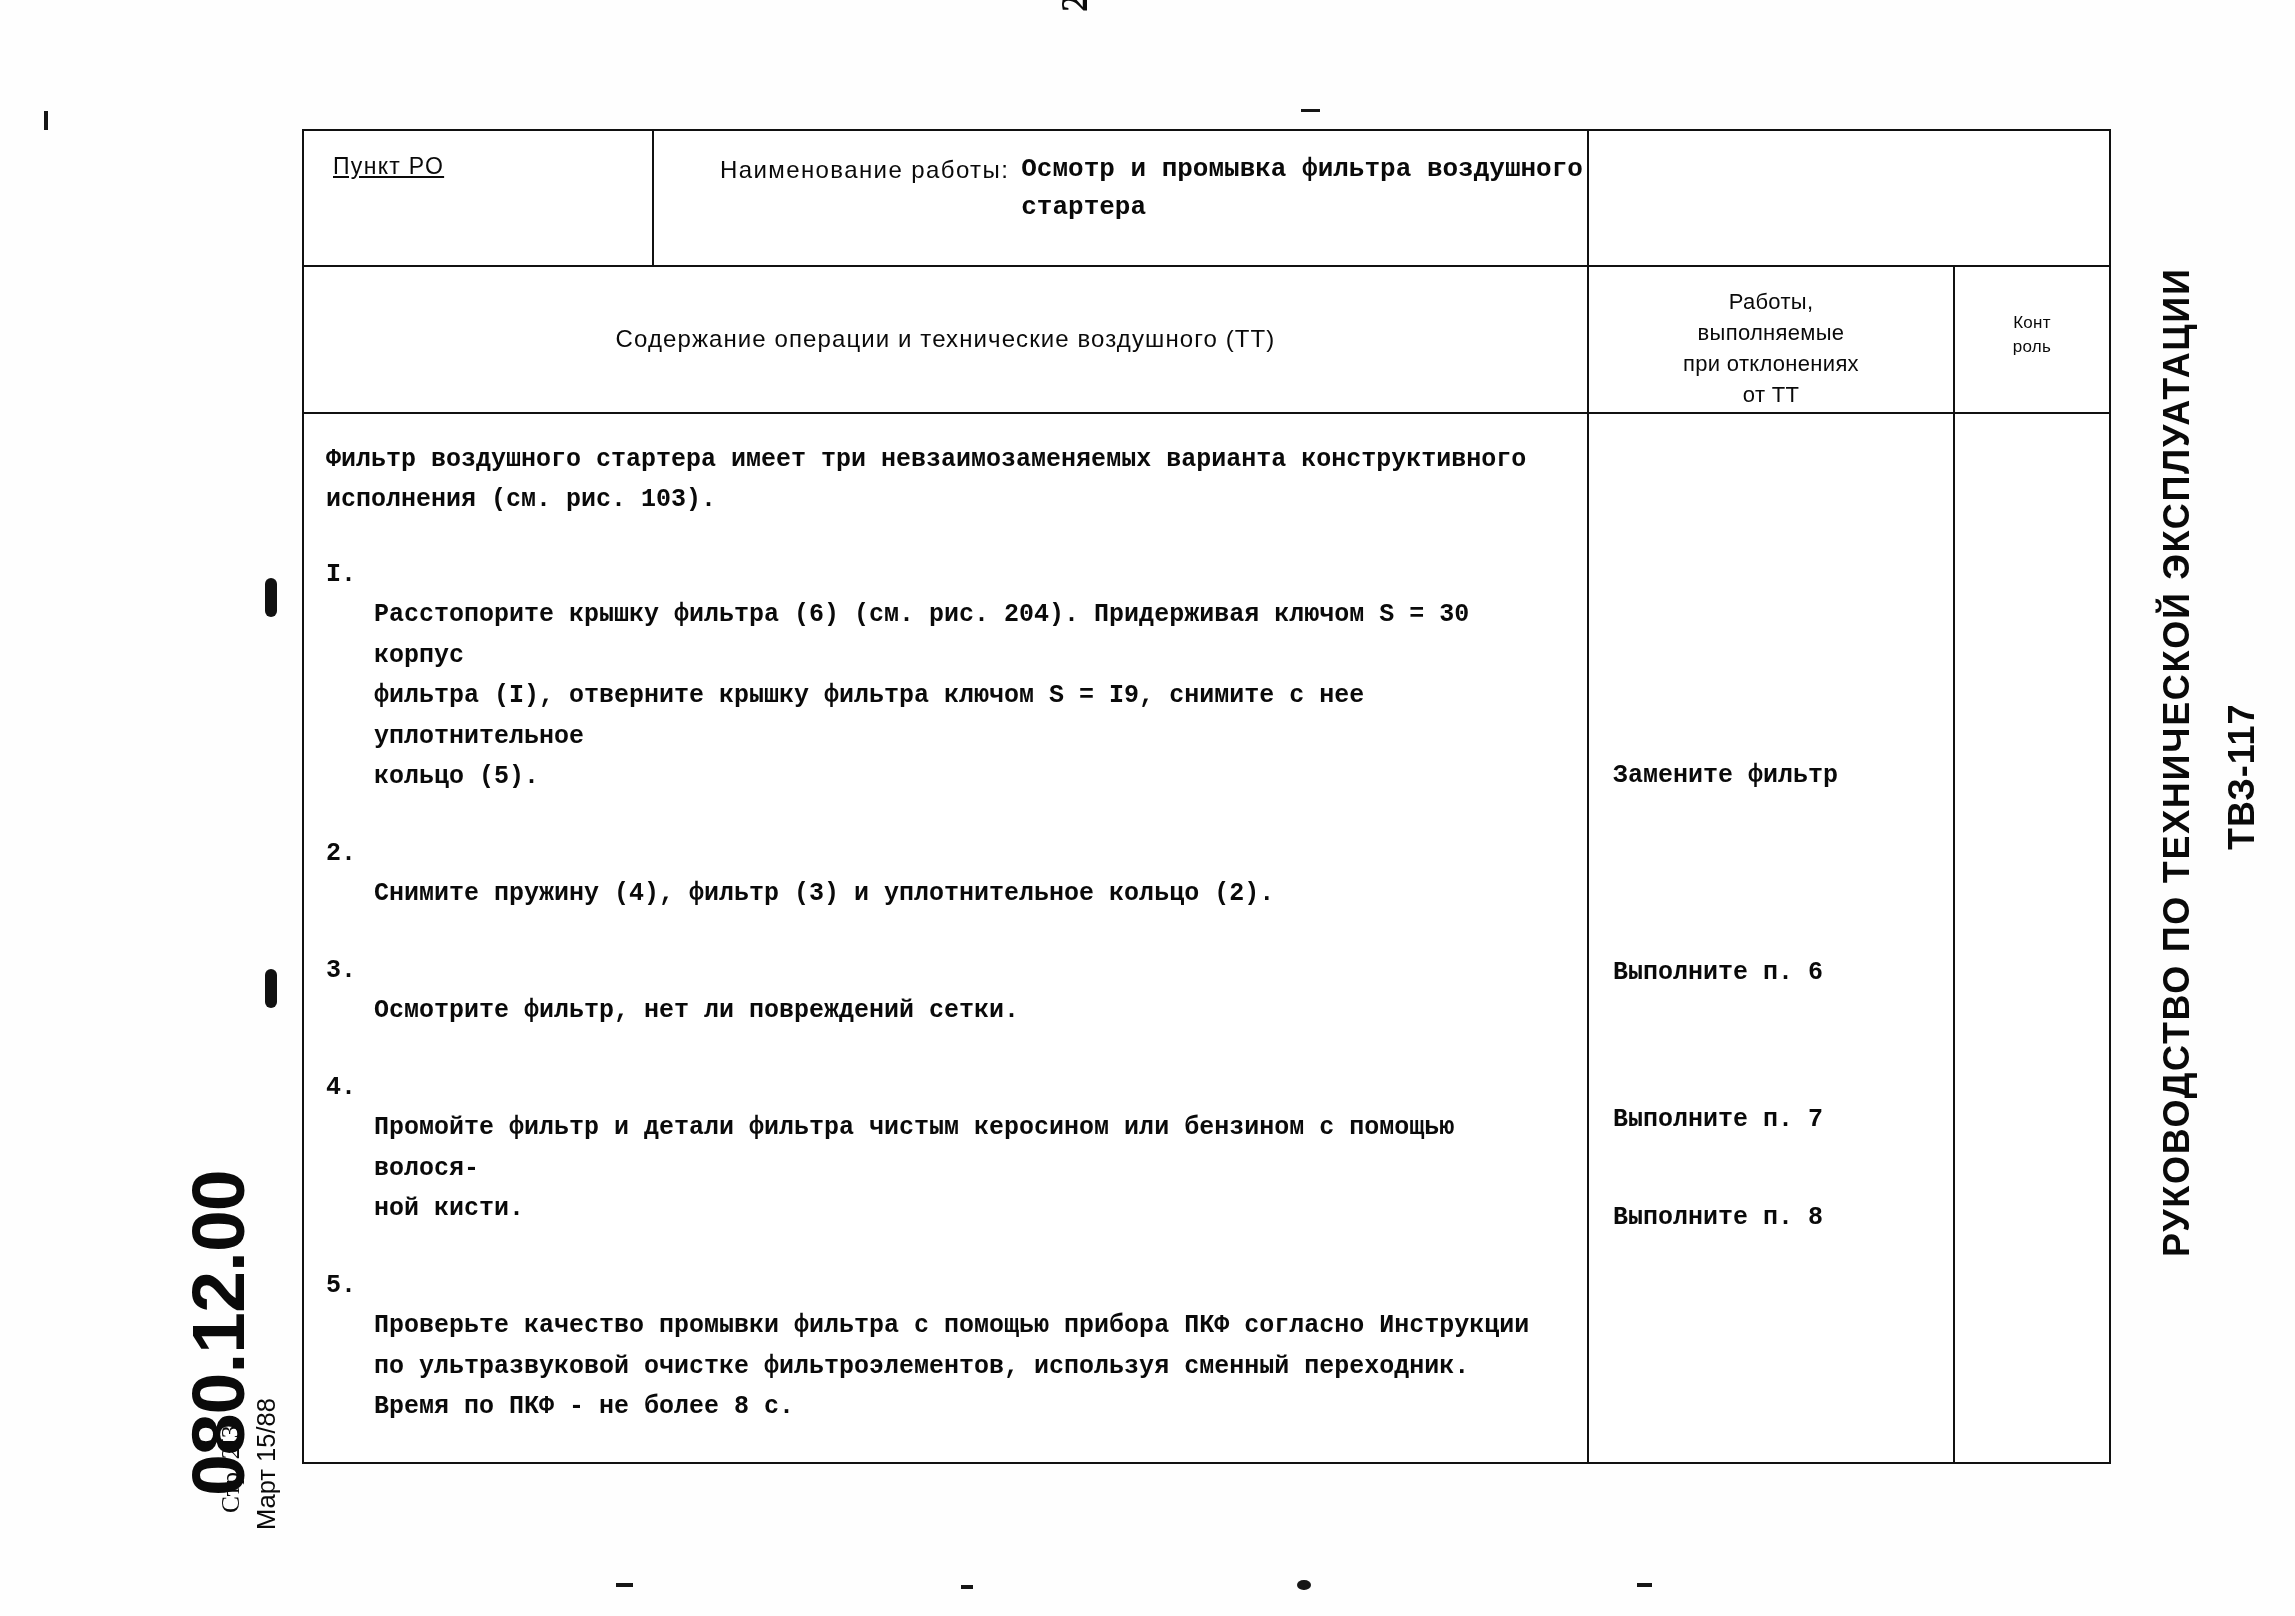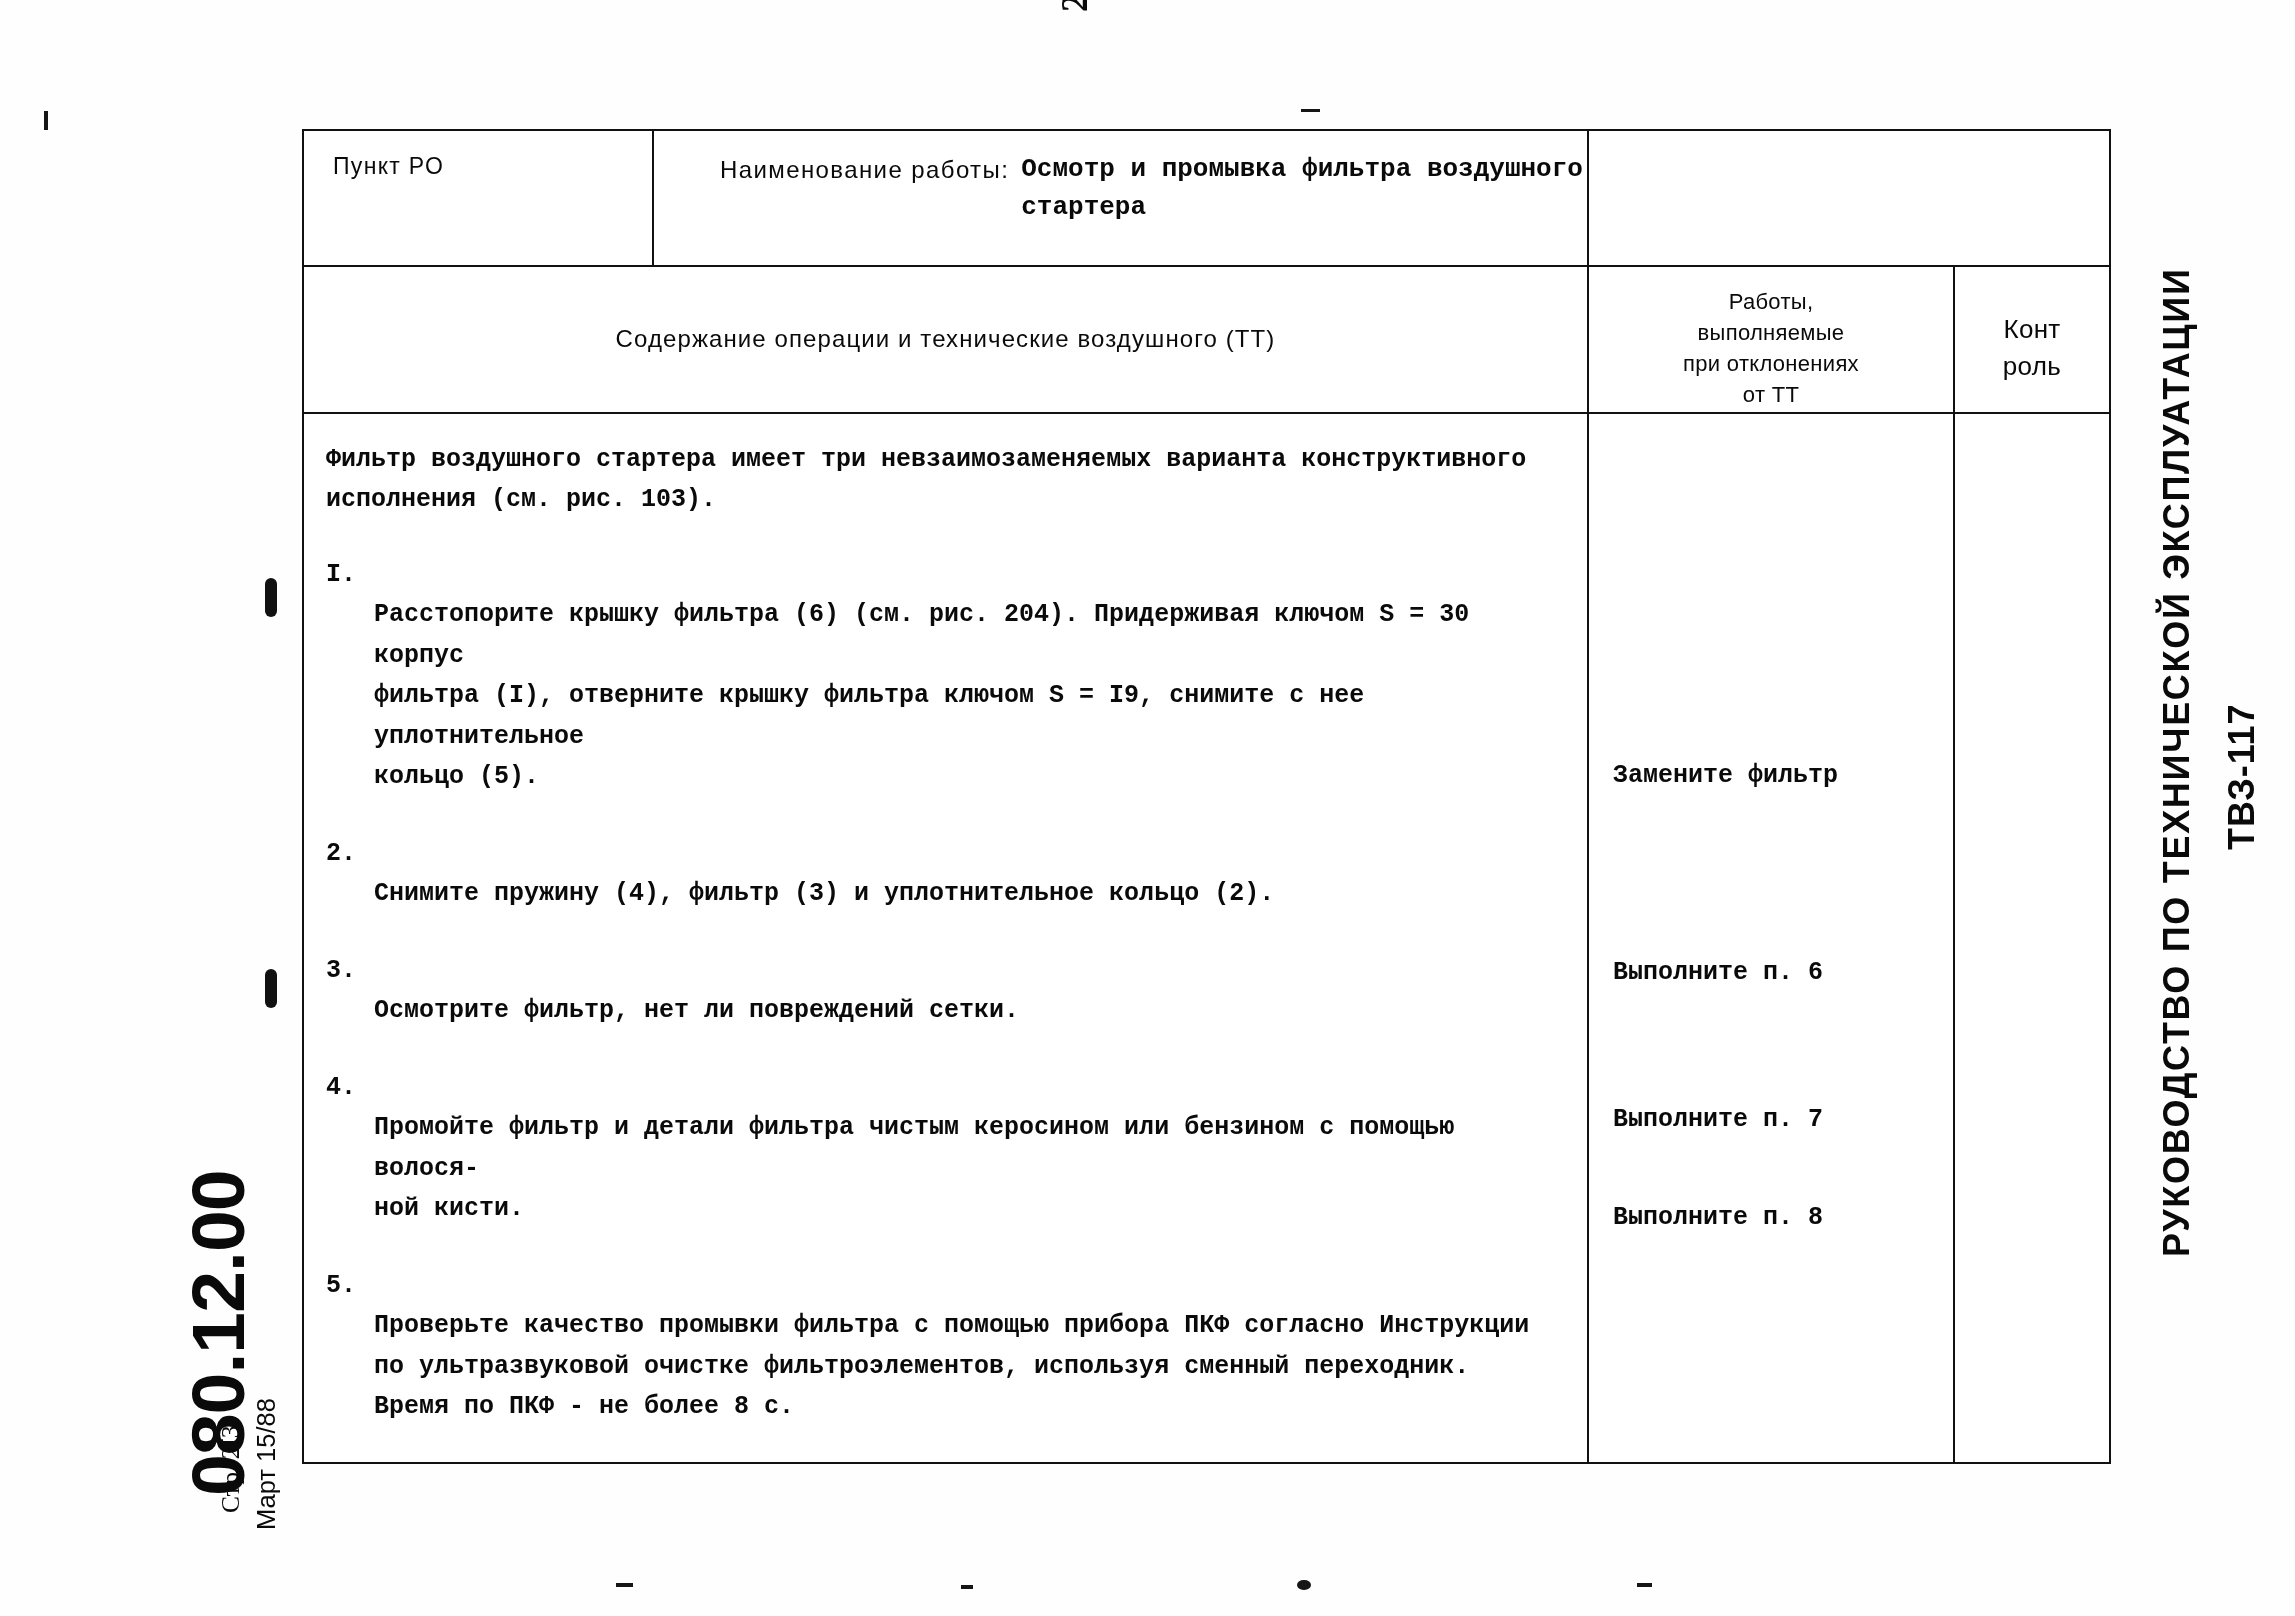--- a/index.html
+++ b/index.html
@@ -80,20 +80,21 @@
     font-size: 29px;
     letter-spacing: 0.9px;
   }
 
   
   .hdr-punkt {
     font-family: "Liberation Sans", sans-serif;
     font-size: 23px;
     letter-spacing: 1.3px;
     padding: 22px 0 0 29px;
+    text-decoration: underline;
   }
   .hdr-work {
     padding: 20.4px 0 0 66px;
     font-size: 0;
   }
   .hdr-work .lbl {
     font-family: "Liberation Sans", sans-serif;
     font-size: 24px;
     letter-spacing: 1.4px;
     vertical-align: top;
@@ -123,21 +124,21 @@
     text-align: center;
     font-family: "Liberation Sans", sans-serif;
     font-size: 22px;
     line-height: 1.42;
     padding-top: 18.7px;
     letter-spacing: 0.3px;
   }
   .colhdr-ctrl {
     text-align: center;
     font-family: "Liberation Sans", sans-serif;
-    font-size: 26px;
+    font-size: 17px;
     line-height: 1.42;
     padding-top: 44px;
     letter-spacing: 0.3px;
   }
 
   
   .body-main {
     padding: 25.5px 24px 29px 22px;
     font-family: "Liberation Mono", "DejaVu Sans Mono", monospace;
     font-size: 25px;

